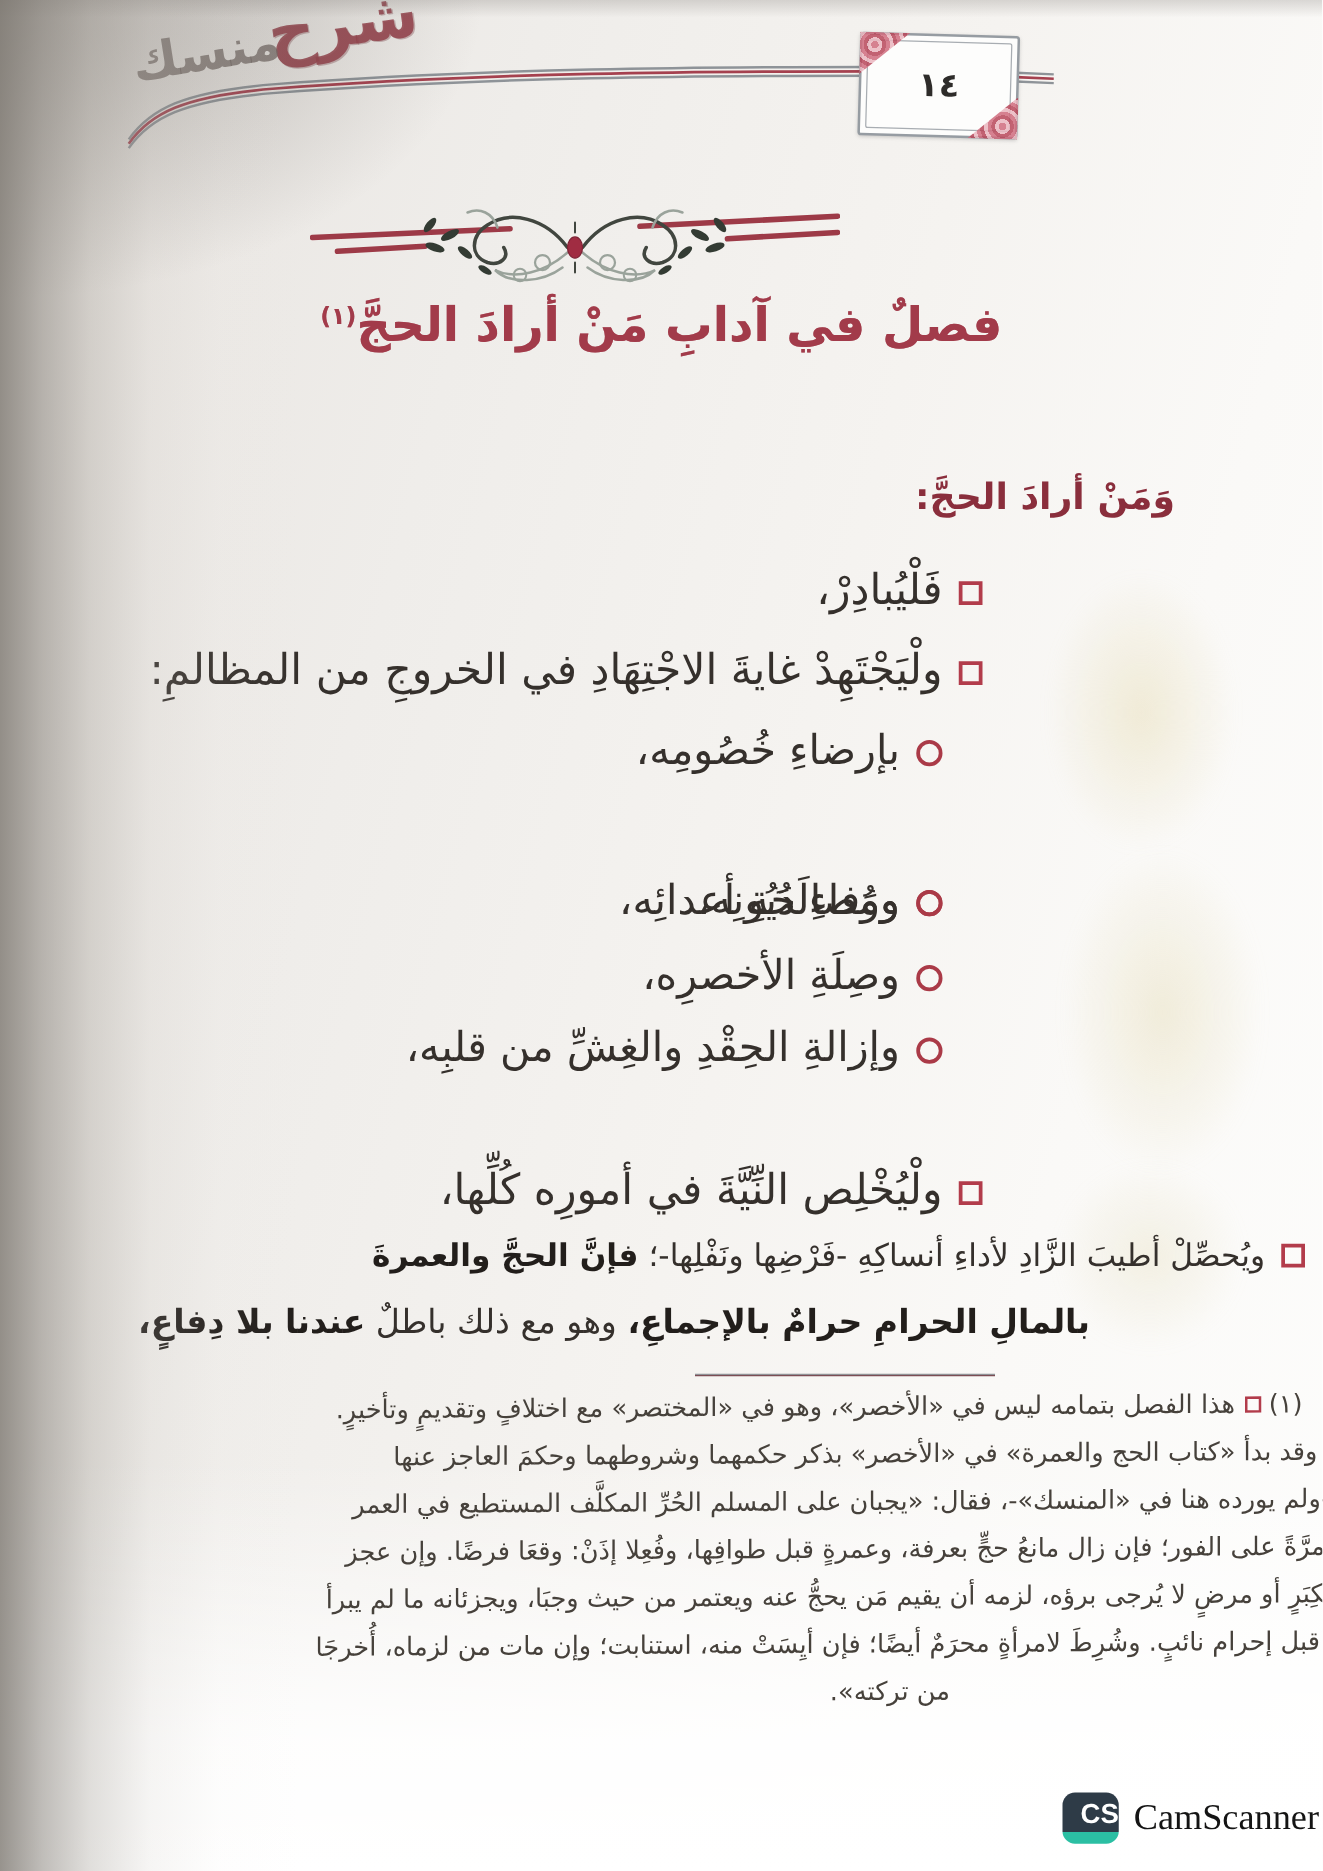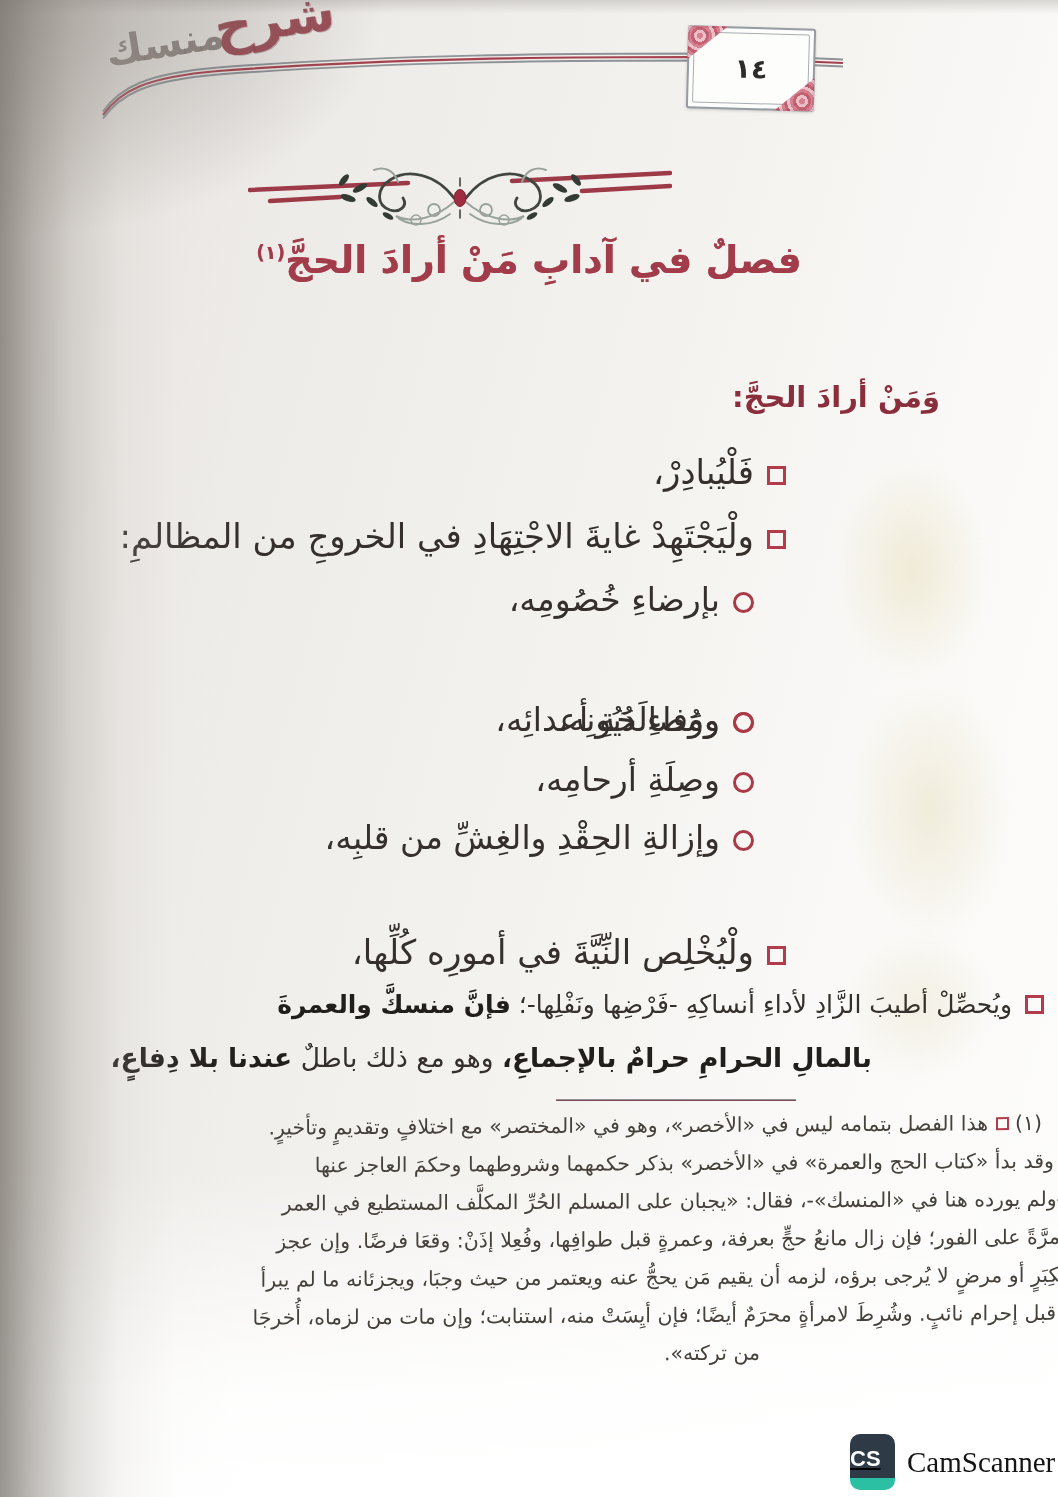--- a/index.html
+++ b/index.html
@@ -80,23 +80,23 @@
     background:linear-gradient(to bottom,#8f9296 0 1px,#7c4d54 1px 2px);}
   .footnote{position:absolute;left:0;right:0;top:0;height:100%;z-index:10;
     transform:skewY(-0.35deg);transform-origin:860px 1200px;}
   .fn-line{position:absolute;direction:rtl;white-space:nowrap;font-size:20.5px;color:#46413b;}
   .fn-marker{color:#46413b;}
   .fn-bullet{display:inline-block;width:9px;height:9px;border:2.2px solid #b23c4b;
     margin:0 6px 0 8px;vertical-align:0px;}
   
   .watermark{position:absolute;left:850px;top:1434px;z-index:40;display:flex;align-items:center;}
   .cs-icon{
-    width:45px;height:56px;border-radius:10px;position:relative;flex:0 0 auto;
+    width:45px;height:41px;border-radius:10px;position:relative;flex:0 0 auto;
     background:linear-gradient(to bottom,#2e3b47 0%,#2e3b47 78%,#2bbfa3 78%,#2bbfa3 100%);
-    display:flex;align-items:center;justify-content:flex-start;text-decoration:underline;
+    display:flex;align-items:center;justify-content:flex-end;
   }
   .cs-icon span{color:#ffffff;font-weight:bold;font-size:22px;font-family:"Liberation Sans",sans-serif;
     margin-top:-7px;letter-spacing:0px;}
   .wm-label{font-family:"Liberation Serif",serif;font-size:29px;color:#141414;margin-right:0;
     margin-left:0;padding-left:12px;}
 </style>
 </head>
 <body>
 
 <div class="scan">
@@ -172,30 +172,30 @@
   <div class="line ci-line" style="right:304px;top:580px;">
     <span class="bullet-ci"></span><span>بإرضاءِ خُصُومِه،</span>
   </div>
   <div class="line ci-line" style="right:304px;top:676px;margin-top:24px;">
     <span class="bullet-ci"></span><span>ووَفاءِ دُيُونِه،</span>
   </div>
   <div class="line ci-line" style="right:304px;top:700px;">
     <span class="bullet-ci"></span><span>ومُصالَحَةِ أعدائِه،</span>
   </div>
   <div class="line ci-line" style="right:304px;top:760px;">
-    <span class="bullet-ci"></span><span>وصِلَةِ أرحامِه،</span>
+    <span class="bullet-ci"></span><span>وصِلَةِ الأخصرِه،</span>
   </div>
   <div class="line ci-line" style="right:304px;top:818px;">
     <span class="bullet-ci"></span><span>وإزالةِ الحِقْدِ والغِشِّ من قلبِه،</span>
   </div>
   <div class="line sq-line" style="right:272px;top:932px;">
     <span class="bullet-sq"></span><span>ولْيُخْلِص النِّيَّةَ في أمورِه كُلِّها،</span>
   </div>
   <div class="line sq-line" style="right:14px;top:990px;font-size:25px;">
-    <span class="bullet-sq"></span><span>ويُحصِّلْ أطيبَ الزَّادِ لأداءِ أنساكِهِ -فَرْضِها ونَفْلِها-؛ </span><span class="b">فإنَّ منسكَّ والعمرةَ</span>
+    <span class="bullet-sq"></span><span>ويُحصِّلْ أطيبَ الزَّادِ لأداءِ أنساكِهِ -فَرْضِها ونَفْلِها-؛ </span><span class="b">فإنَّ الحجَّ والعمرةَ</span>
   </div>
   <div class="line cont-line" style="right:186px;top:1042px;">
     <span class="b">بالمالِ الحرامِ حرامٌ بالإجماعِ،</span><span> وهو مع ذلك باطلٌ </span><span class="b">عندنا بلا دِفاعٍ،</span>
   </div>
 
   <div class="fn-sep"></div>
   <div class="footnote">
     <div class="fn-line" style="right:16px;top:1112px;">
       <span class="fn-marker">(١)</span><span class="fn-bullet"></span><span>هذا الفصل بتمامه ليس في «الأخصر»، وهو في «المختصر» مع اختلافٍ وتقديمٍ وتأخيرٍ.</span>
     </div>

